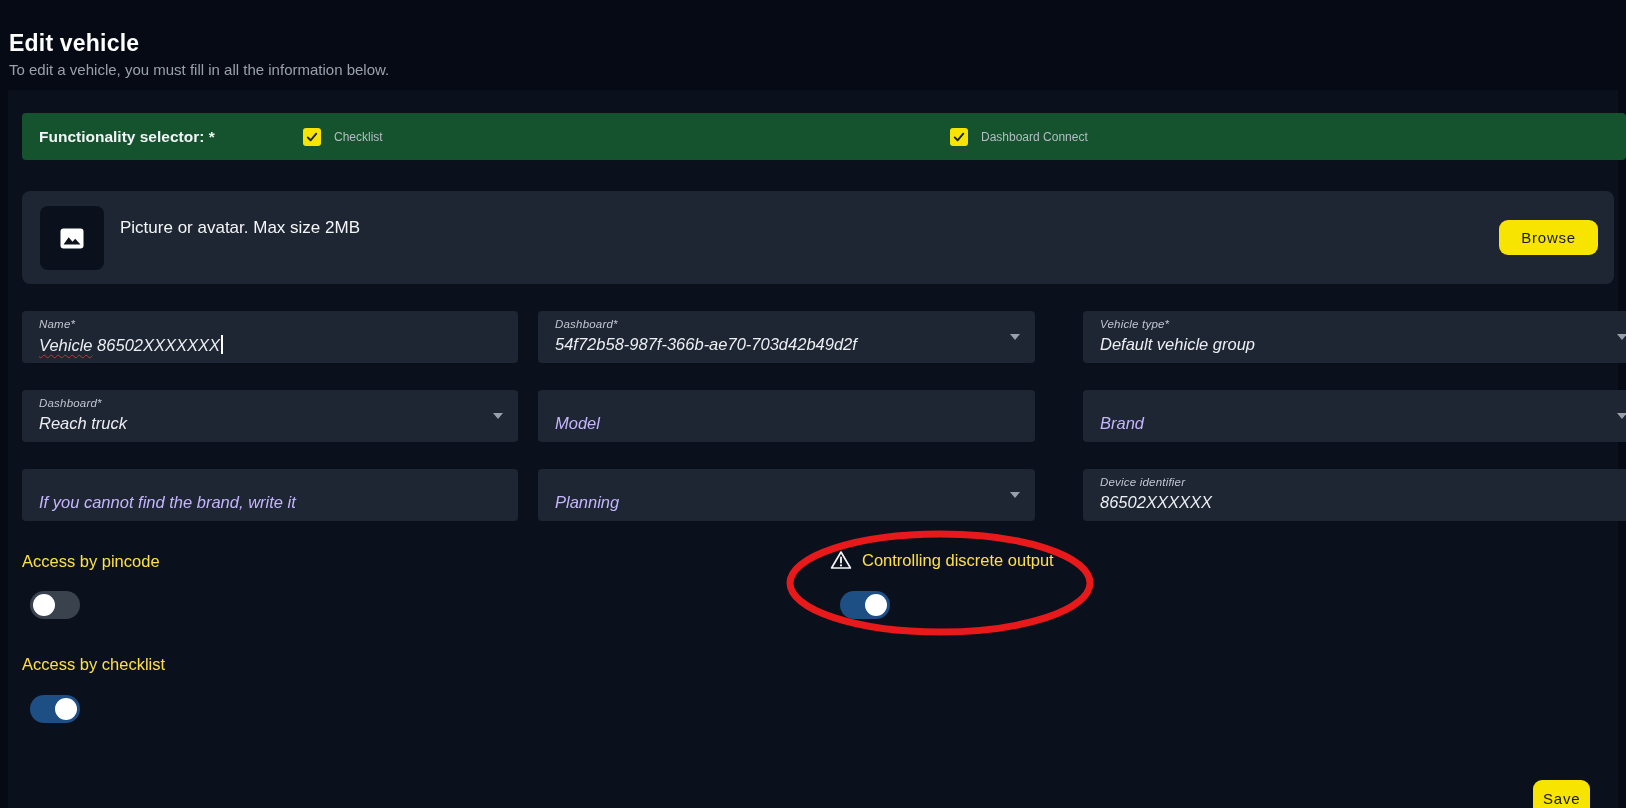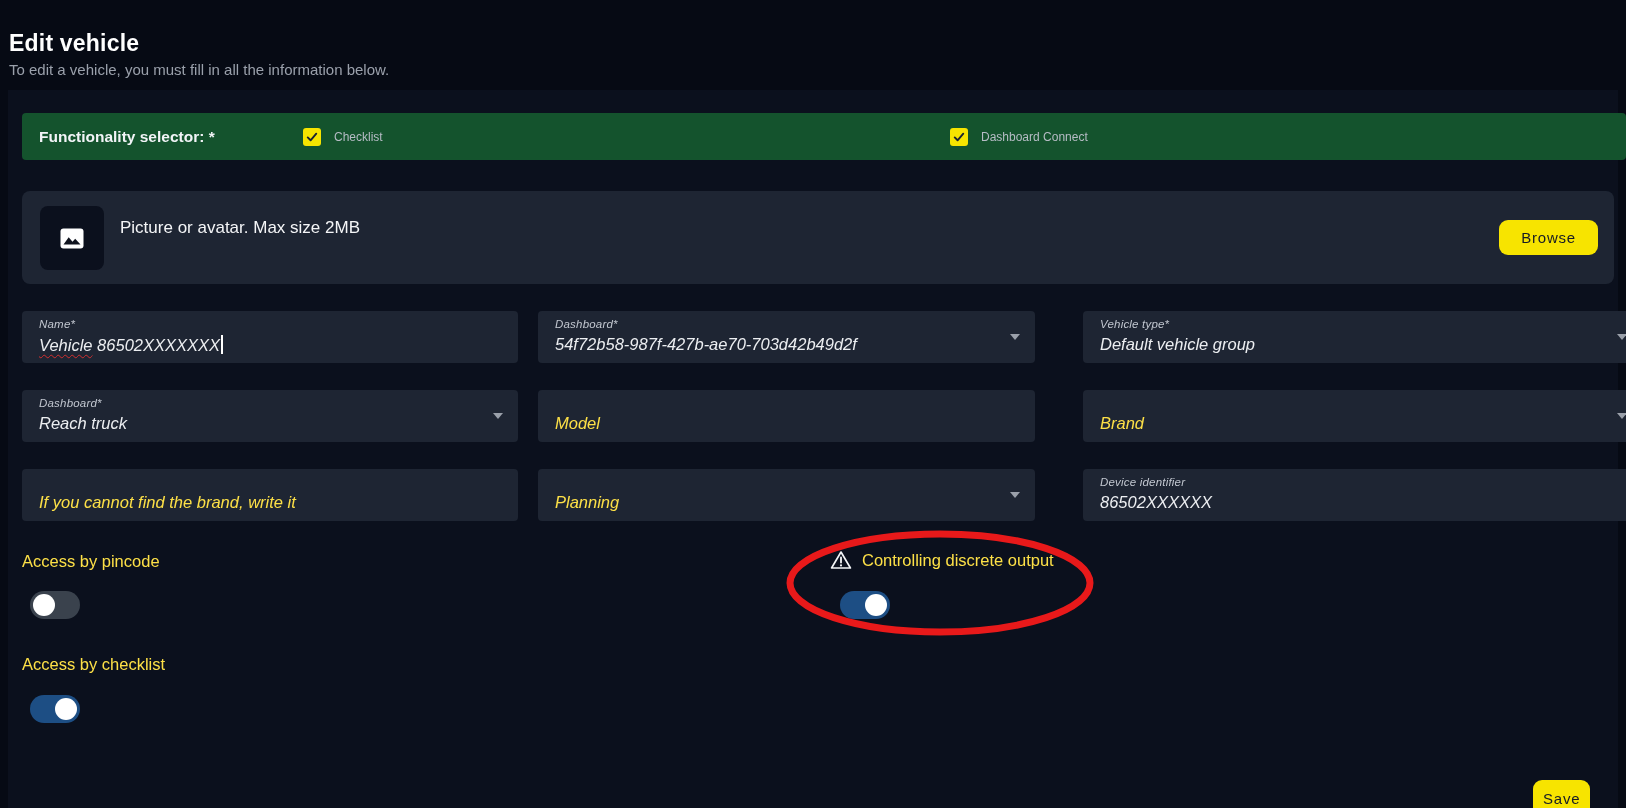--- a/index.html
+++ b/index.html
@@ -90,21 +90,21 @@
     position: absolute; left: 17px; top: 7px;
     font-size: 11.5px; color: #c2c7d0; font-weight: 500; letter-spacing: 0.2px;
   }
   .field .f-value {
     position: absolute; left: 17px; top: 24px;
     font-size: 16.5px; color: #eceef1; white-space: nowrap;
   }
   .field .f-placeholder {
     position: absolute; left: 17px; top: 0; height: 67px;
     display: flex; align-items: center;
-    font-size: 16.5px; color: #fde047;
+    font-size: 16.5px; color: #c4b5fd;
   }
   .misspelled {
     text-decoration: underline wavy #d22f2f 1px;
     text-underline-offset: 3px;
   }
   .caret {
     display: inline-block; width: 1.5px; height: 19px; background: #ffffff;
     vertical-align: text-bottom; margin-left: 1px;
   }
   .chevron {
@@ -191,21 +191,21 @@
       <button class="btn-yellow browse-btn">Browse</button>
     </div>
 
     <div class="field col1 row1">
       <span class="f-label">Name*</span>
       <span class="f-value"><span class="misspelled">Vehicle</span><span> 86502XXXXXXX</span><span class="caret"></span></span>
     </div>
 
     <div class="field col2 row1">
       <span class="f-label">Dashboard*</span>
-      <span class="f-value">54f72b58-987f-427b-ae70-703d42b49d2f</span>
+      <span class="f-value">54f72b58-987f-366b-ae70-703d42b49d2f</span>
       <span class="chevron"></span>
     </div>
 
     <div class="field col3 row1">
       <span class="f-label">Vehicle type*</span>
       <span class="f-value">Default vehicle group</span>
       <span class="chevron"></span>
     </div>
 
     <div class="field col1 row2">

